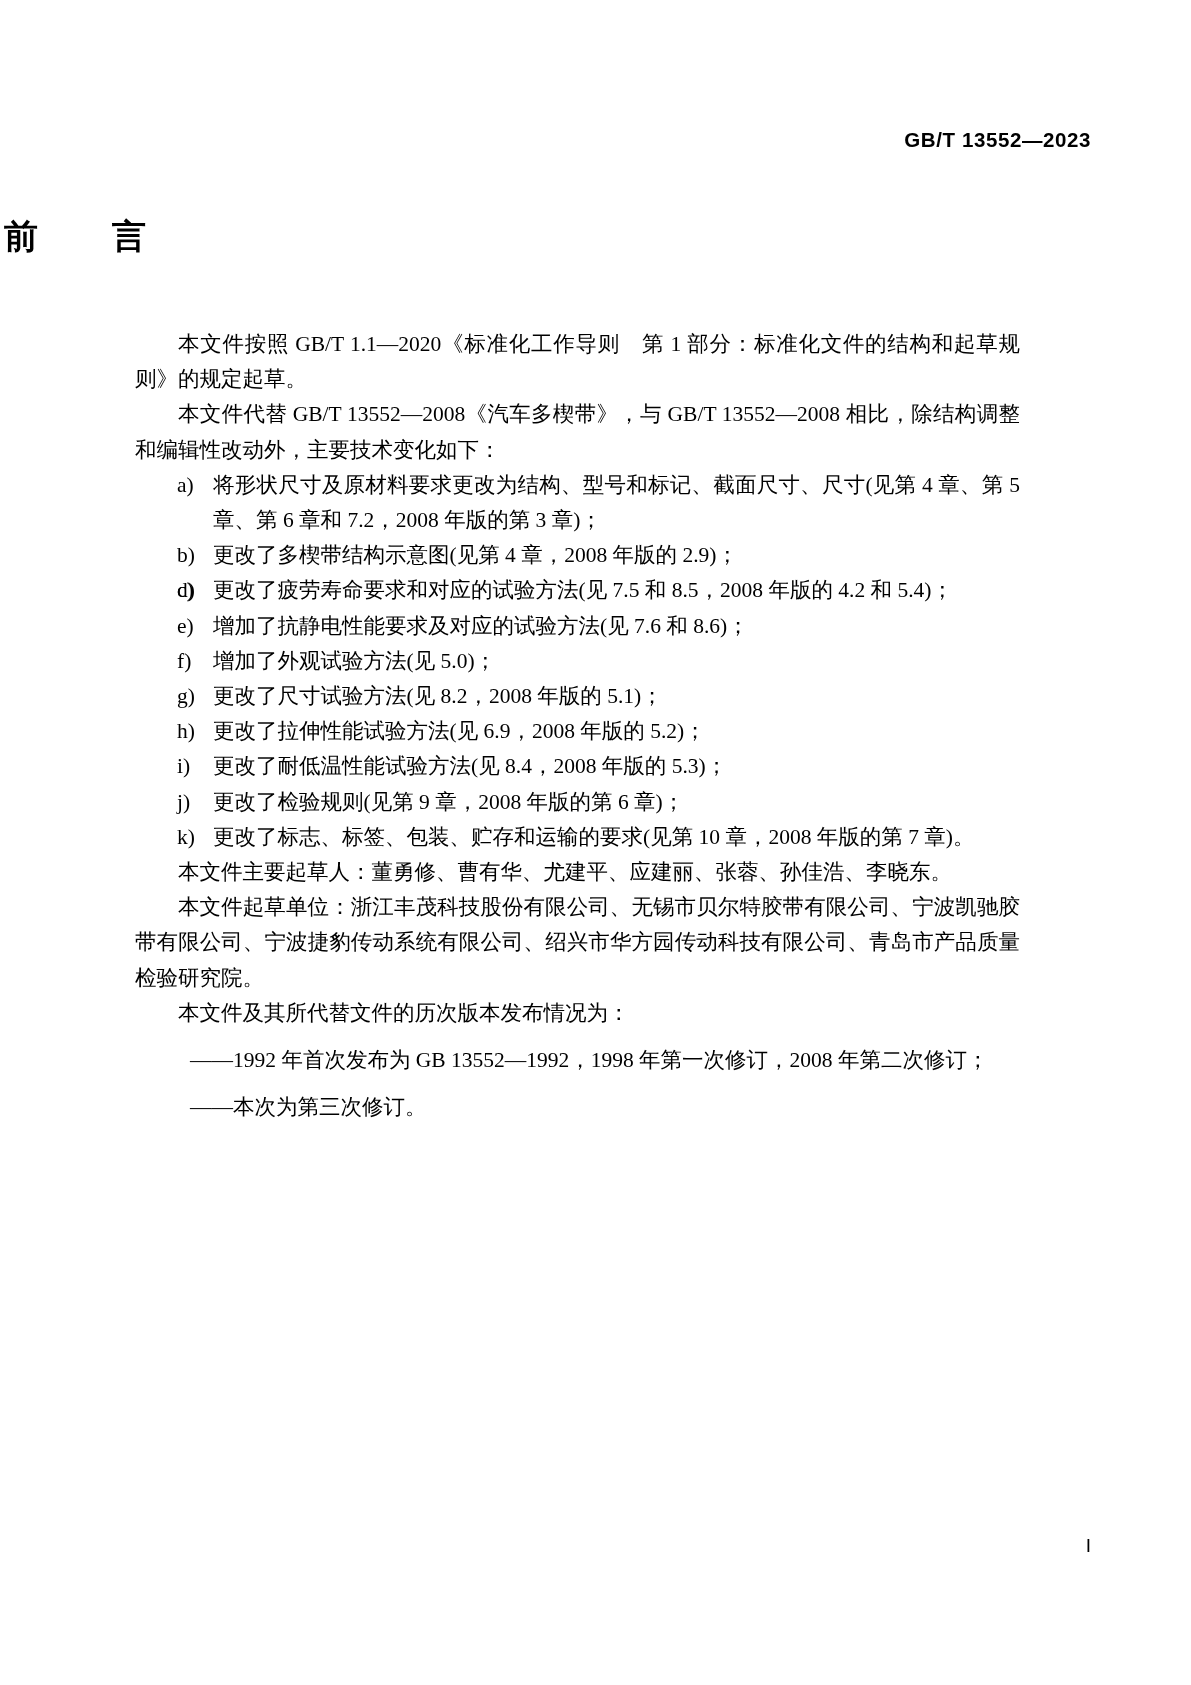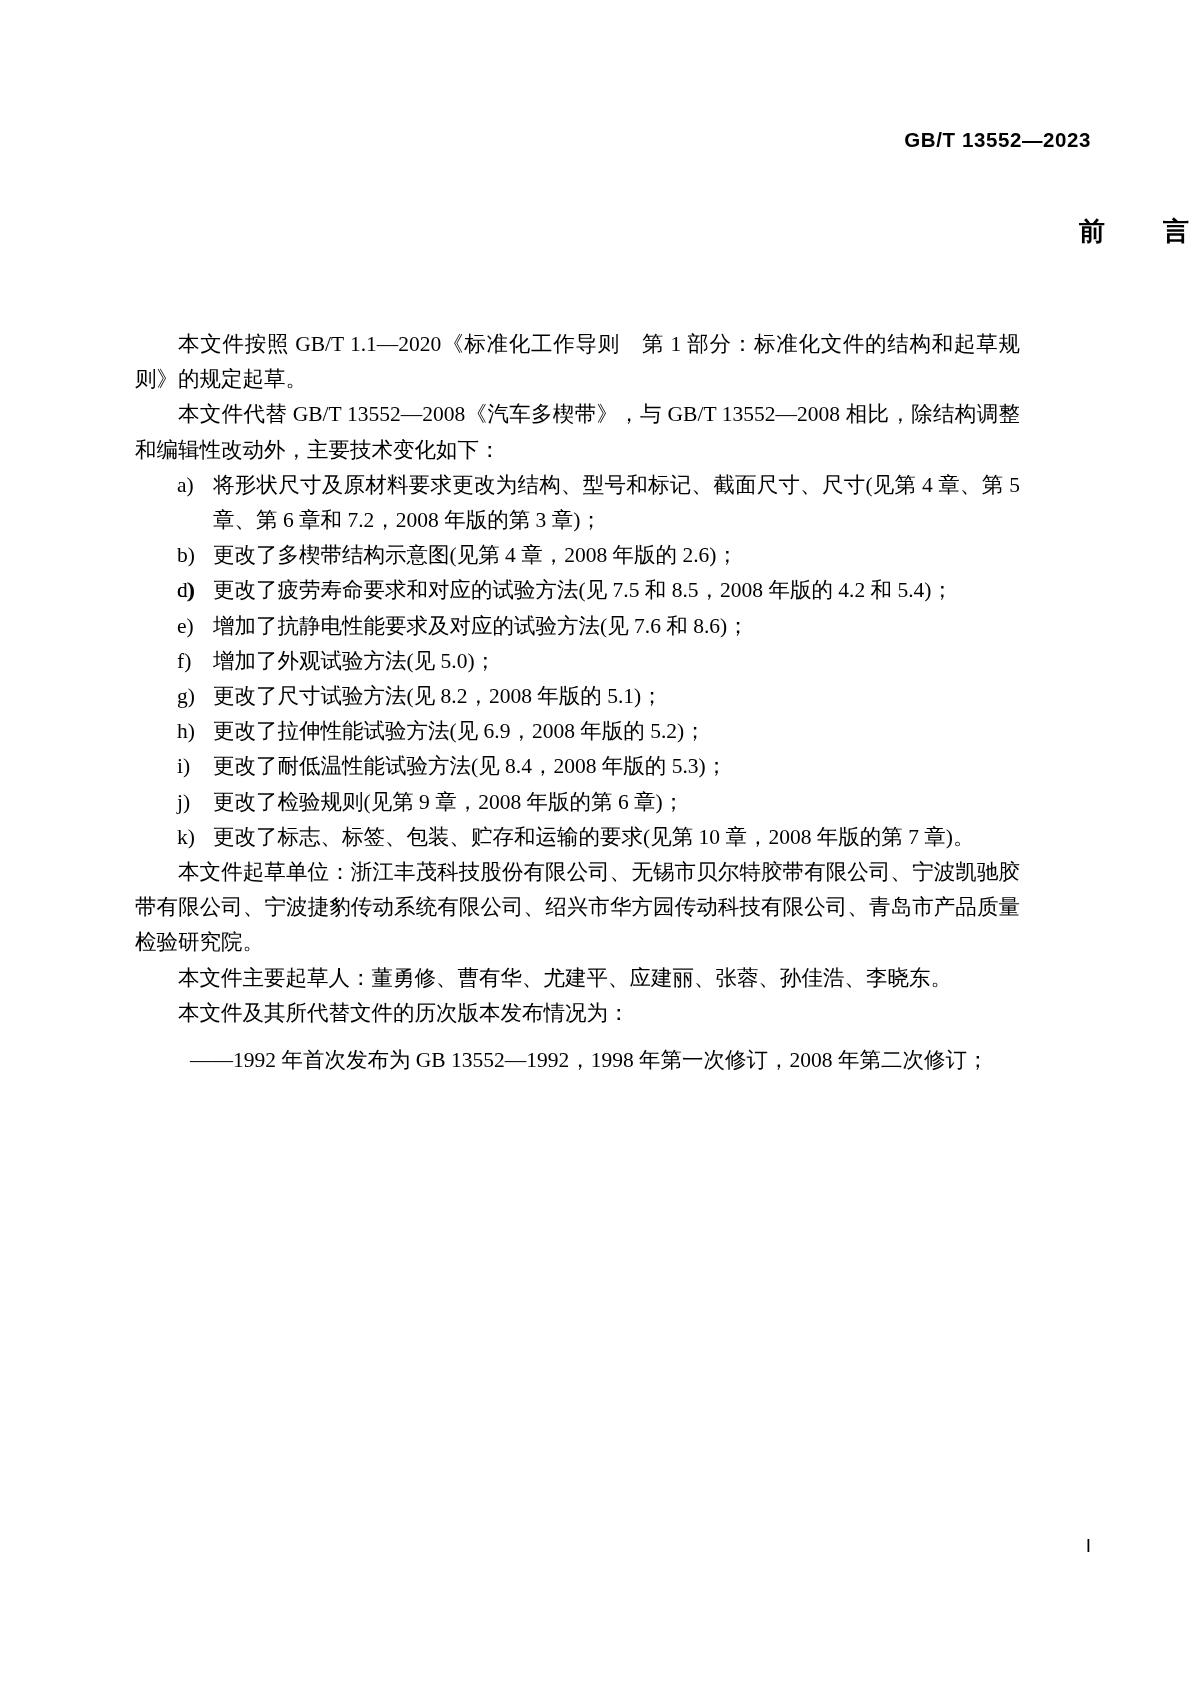--- a/index.html
+++ b/index.html
@@ -27,25 +27,25 @@
     text-align: right;
     font-family: "Liberation Sans", sans-serif;
     font-size: 20.5px;
     font-weight: 700;
     letter-spacing: 0.6px;
   }
   
   .doc-title {
     position: absolute;
     top: 214px;
-    left: 16px;
+    left: 4px;
     right: 0;
-    text-align: right;
+    text-align: left;
     font-family: "DejaVu Sans", "Liberation Sans", sans-serif;
-    font-size: 26px;
+    font-size: 34px;
     font-weight: 700;
     letter-spacing: 2px;
   }
   
   .body {
     position: absolute;
     top: 327px;
     left: 135px;
     width: 885px;
     font-size: 21.5px;
@@ -109,21 +109,21 @@
 
     <p class="para">本文件代替 GB/T 13552—2008《汽车多楔带》，与 GB/T 13552—2008 相比，除结构调整和编辑性改动外，主要技术变化如下：</p>
 
     <ol class="change-list">
       <li>
         <span class="marker">a)</span>
         <span>将形状尺寸及原材料要求更改为结构、型号和标记、截面尺寸、尺寸(见第 4 章、第 5 章、第 6 章和 7.2，2008 年版的第 3 章)；</span>
       </li>
       <li>
         <span class="marker">b)</span>
-        <span>更改了多楔带结构示意图(见第 4 章，2008 年版的 2.6)；</span>
+        <span>更改了多楔带结构示意图(见第 4 章，2008 年版的 2.9)；</span>
       </li>
       <li>
         <span class="marker">c)</span>
       </li>
       <li>
         <span class="marker">d)</span>
         <span>更改了疲劳寿命要求和对应的试验方法(见 7.5 和 8.5，2008 年版的 4.2 和 5.4)；</span>
       </li>
       <li>
         <span class="marker">e)</span>
@@ -150,26 +150,27 @@
         <span>更改了检验规则(见第 9 章，2008 年版的第 6 章)；</span>
       </li>
       <li>
         <span class="marker">k)</span>
         <span>更改了标志、标签、包装、贮存和运输的要求(见第 10 章，2008 年版的第 7 章)。</span>
       </li>
     </ol>
 
 
 
+    <p class="para">本文件主要起草人：董勇修、曹有华、尤建平、应建丽、张蓉、孙佳浩、李晓东。</p>
+
     <p class="para">本文件起草单位：浙江丰茂科技股份有限公司、无锡市贝尔特胶带有限公司、宁波凯驰胶带有限公司、宁波捷豹传动系统有限公司、绍兴市华方园传动科技有限公司、青岛市产品质量检验研究院。</p>
-
-    <p class="para">本文件主要起草人：董勇修、曹有华、尤建平、应建丽、张蓉、孙佳浩、李晓东。</p>
 
     <p class="para">本文件及其所代替文件的历次版本发布情况为：</p>
 
     <p class="dash-line">——1992 年首次发布为 GB 13552—1992，1998 年第一次修订，2008 年第二次修订；</p>
 
+    <p class="dash-line">——本次为第三次修订。</p>
 
   </div>
 
   <div class="page-number">I</div>
 
 </div>
 
 </body></html>

